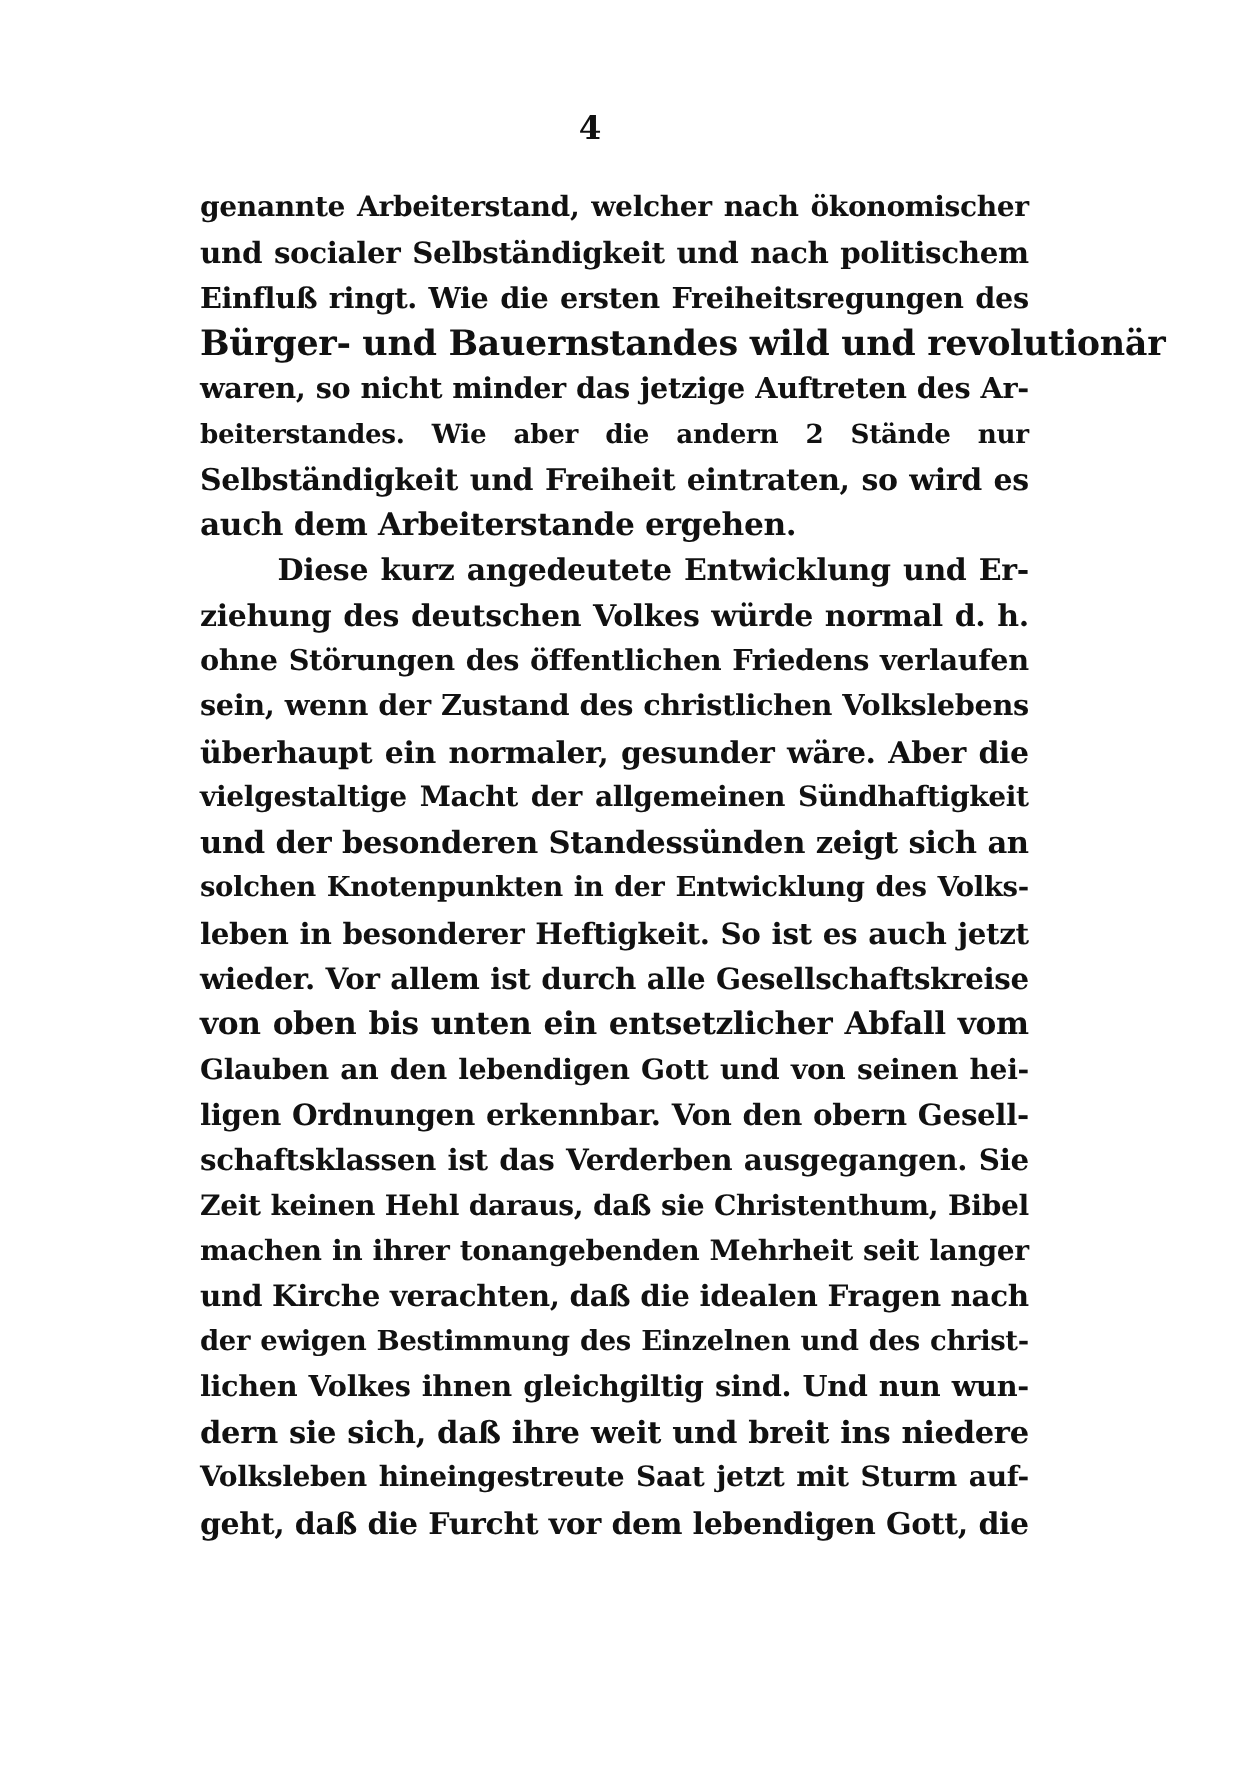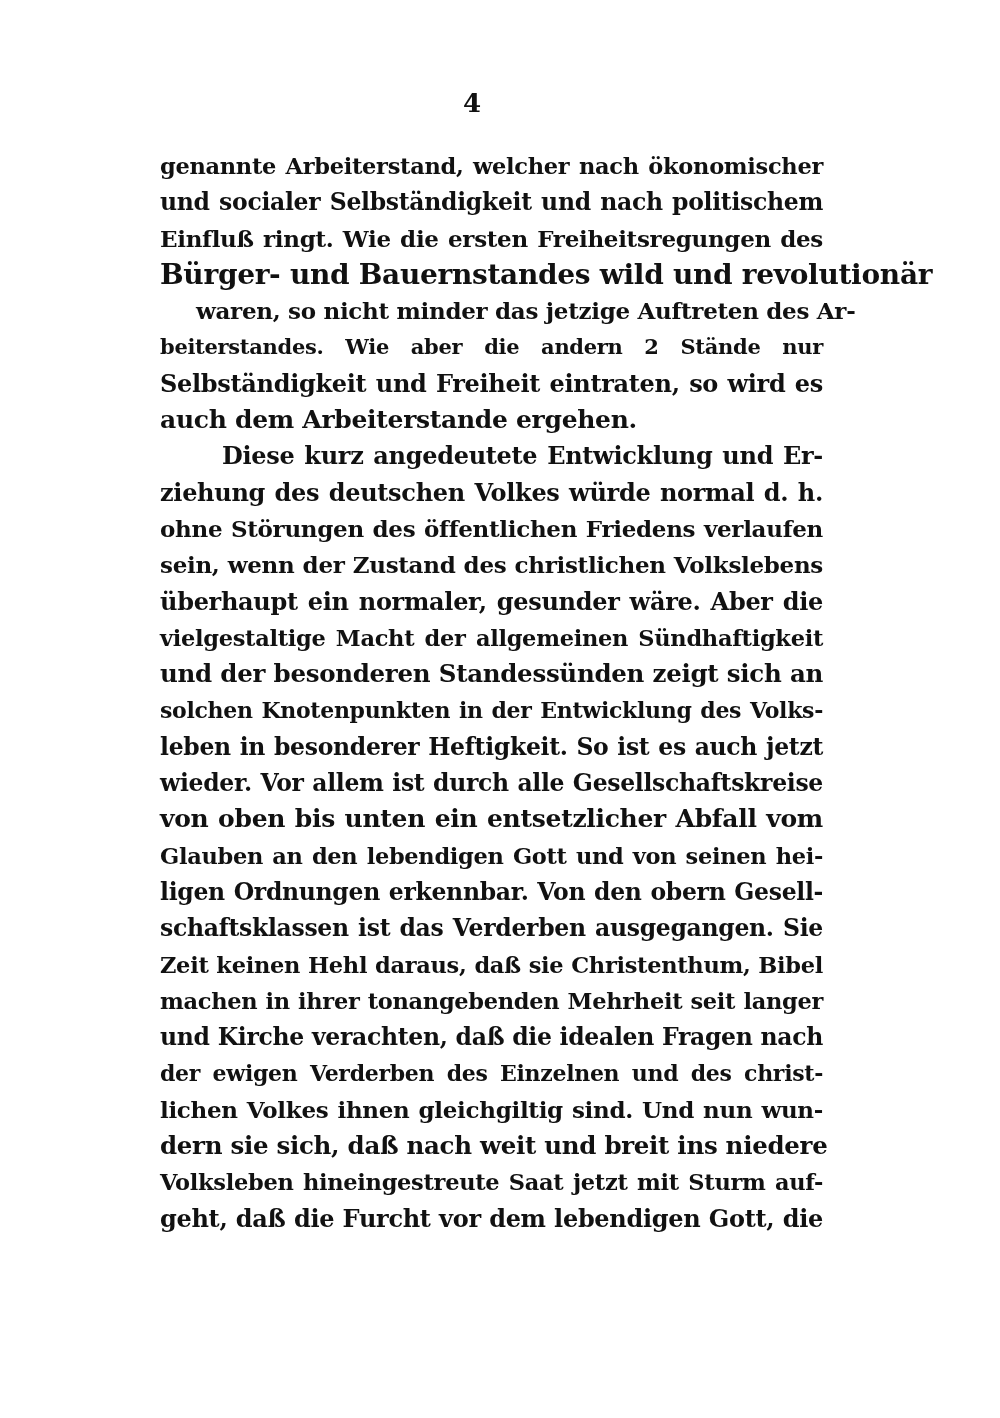--- a/index.html
+++ b/index.html
@@ -53,21 +53,21 @@
 
 <div>
   <div class="page-number">4</div>
 
   <div class="text-block">
     <div>
       <div class="line" style="font-size: 22.5px;">genannte Arbeiterstand, welcher nach ökonomischer</div>
       <div class="line" style="font-size: 23.5px;">und socialer Selbständigkeit und nach politischem</div>
       <div class="line" style="font-size: 23px;">Einfluß ringt. Wie die ersten Freiheitsregungen des</div>
       <div class="line" style="font-size: 28px;">Bürger- und Bauernstandes wild und revolutionär</div>
-      <div class="line" style="font-size: 23px; margin-left: 36px;">waren, so nicht minder das jetzige Auftreten des Ar-</div>
+      <div class="line" style="font-size: 23px;">waren, so nicht minder das jetzige Auftreten des Ar-</div>
       <div class="line" style="font-size: 21px;">beiterstandes. Wie aber die andern 2 Stände nur</div>
       <div class="line" style="font-size: 24px;">Selbständigkeit und Freiheit eintraten, so wird es</div>
       <div class="line last">auch dem Arbeiterstande ergehen.</div>
     </div>
     <div>
       <div class="line indent" style="font-size: 24px;">Diese kurz angedeutete Entwicklung und Er-</div>
       <div class="line" style="font-size: 24px;">ziehung des deutschen Volkes würde normal d. h.</div>
       <div class="line" style="font-size: 23px;">ohne Störungen des öffentlichen Friedens verlaufen</div>
       <div class="line" style="font-size: 23px;">sein, wenn der Zustand des christlichen Volkslebens</div>
       <div class="line" style="font-size: 24px;">überhaupt ein normaler, gesunder wäre. Aber die</div>
@@ -76,20 +76,20 @@
       <div class="line" style="font-size: 22px;">solchen Knotenpunkten in der Entwicklung des Volks-</div>
       <div class="line" style="font-size: 23.5px;">leben in besonderer Heftigkeit. So ist es auch jetzt</div>
       <div class="line" style="font-size: 23.5px;">wieder. Vor allem ist durch alle Gesellschaftskreise</div>
       <div class="line">von oben bis unten ein entsetzlicher Abfall vom</div>
       <div class="line" style="font-size: 22.5px;">Glauben an den lebendigen Gott und von seinen hei-</div>
       <div class="line" style="font-size: 23.5px;">ligen Ordnungen erkennbar. Von den obern Gesell-</div>
       <div class="line" style="font-size: 23.5px;">schaftsklassen ist das Verderben ausgegangen. Sie</div>
       <div class="line" style="font-size: 22.5px;">Zeit keinen Hehl daraus, daß sie Christenthum, Bibel</div>
       <div class="line" style="font-size: 22.5px;">machen in ihrer tonangebenden Mehrheit seit langer</div>
       <div class="line" style="font-size: 23.5px;">und Kirche verachten, daß die idealen Fragen nach</div>
-      <div class="line" style="font-size: 22px;">der ewigen Verderben des Einzelnen und des christ-</div>
+      <div class="line" style="font-size: 22px;">der ewigen Bestimmung des Einzelnen und des christ-</div>
       <div class="line" style="font-size: 23px;">lichen Volkes ihnen gleichgiltig sind. Und nun wun-</div>
-      <div class="line" style="font-size: 24.5px;">dern sie sich, daß nach weit und breit ins niedere</div>
+      <div class="line" style="font-size: 24.5px;">dern sie sich, daß ihre weit und breit ins niedere</div>
       <div class="line" style="font-size: 22.5px;">Volksleben hineingestreute Saat jetzt mit Sturm auf-</div>
       <div class="line" style="font-size: 24px;">geht, daß die Furcht vor dem lebendigen Gott, die</div>
     </div>
   </div>
 </div>
 
 </body></html>

